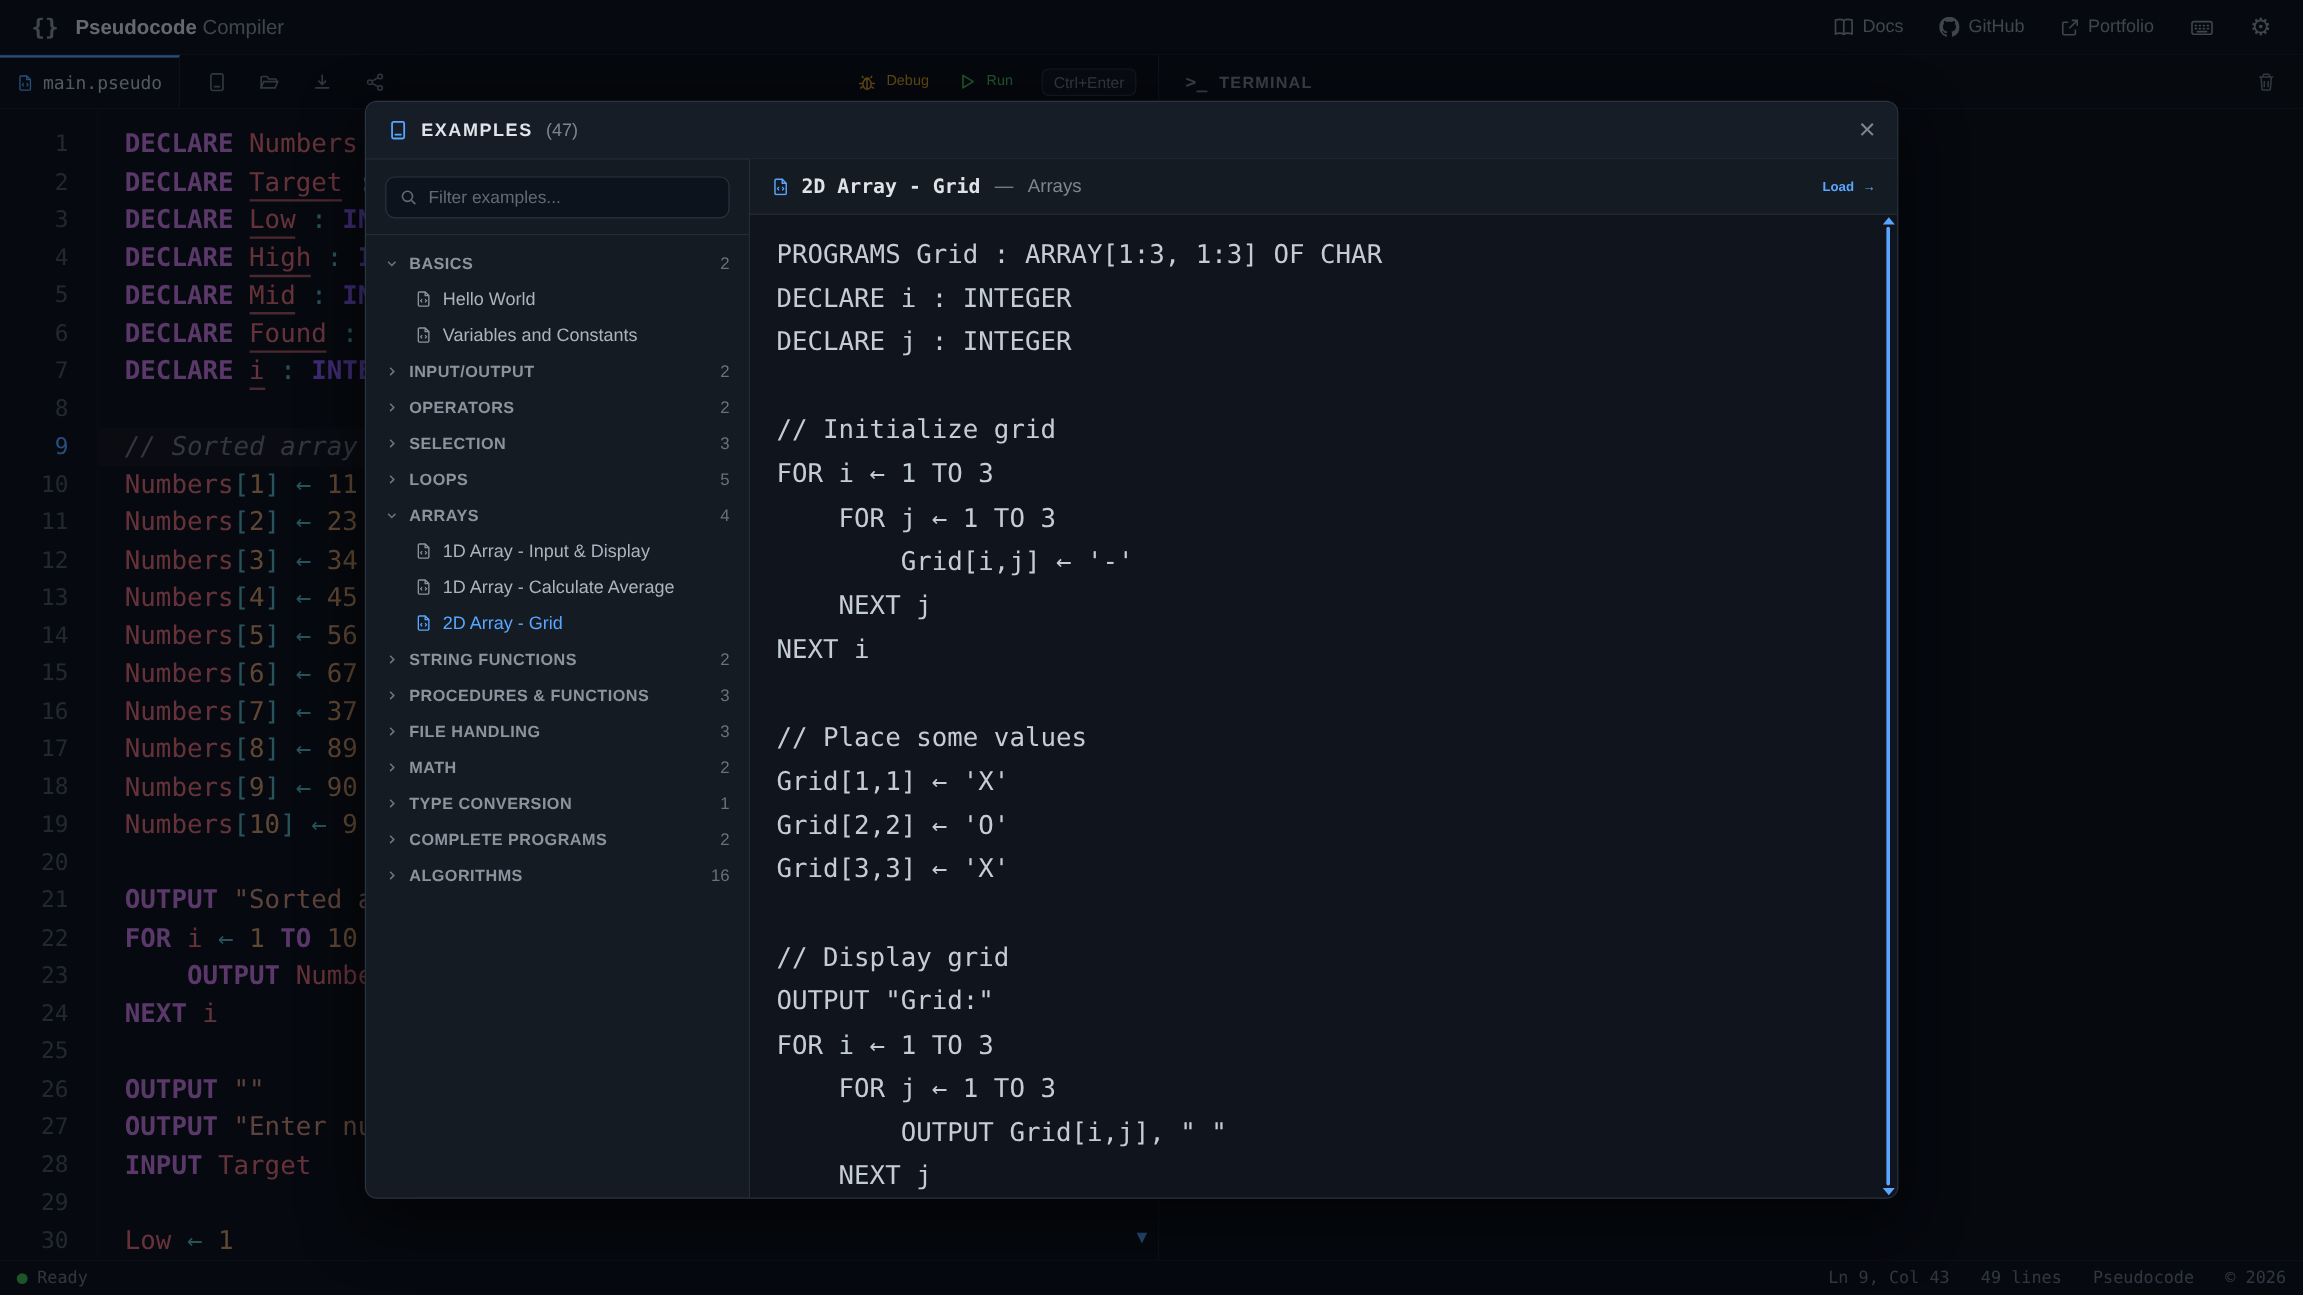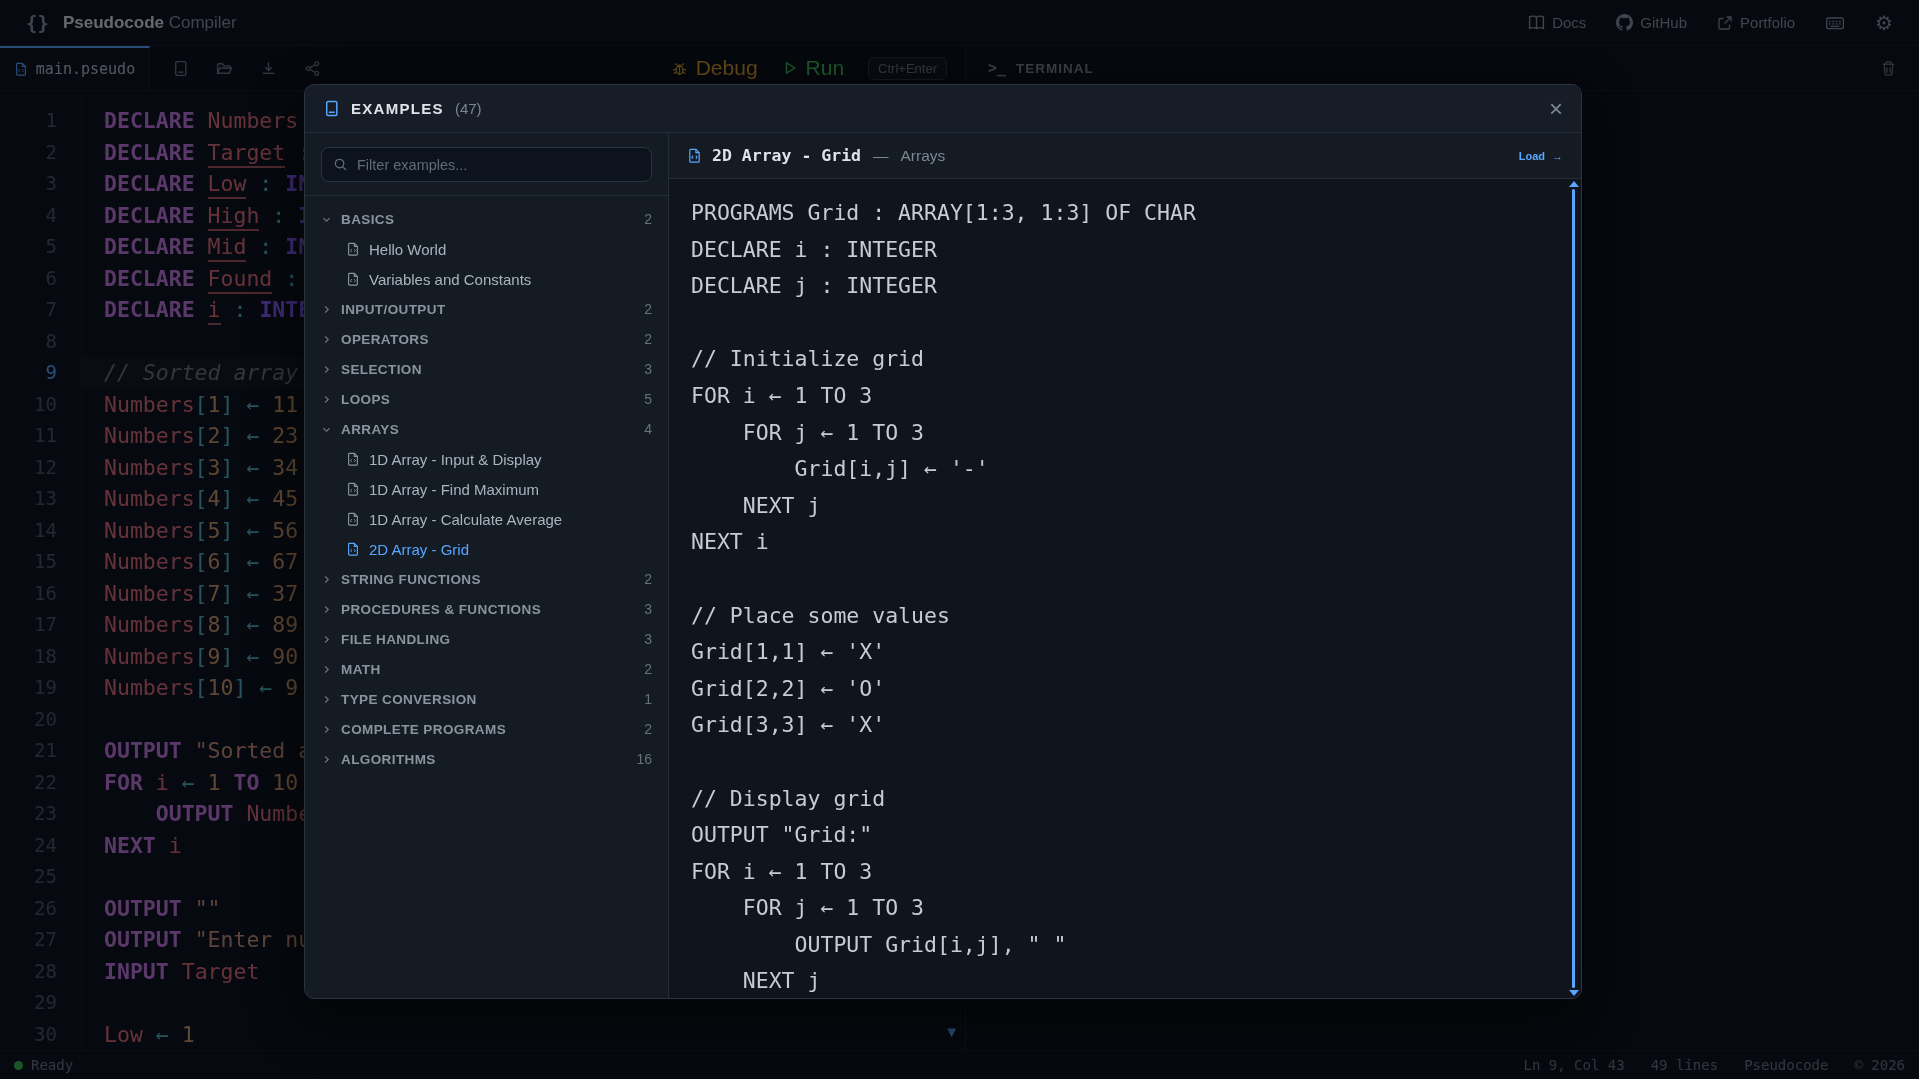--- a/index.html
+++ b/index.html
@@ -23,21 +23,21 @@
   .workspace { display:flex; height:1004px; }
   .editor-pane { width:965px; display:flex; flex-direction:column; position:relative; background:#0d1117; }
   .tabbar { height:45px; background:#0a0e14; border-bottom:1px solid #161c24; display:flex; align-items:stretch; }
   .tab { width:150px; background:#0d1117; border-top:2px solid #58a6ff; border-right:1px solid #1b222c;
          display:flex; align-items:center; justify-content:center; gap:8px;
          font-family:"DejaVu Sans Mono", monospace; font-size:15px; color:#b6c0ca; cursor:pointer; }
   .tab .file-ic { color:#58a6ff; }
   .tab-icons { display:flex; align-items:center; gap:27px; margin-left:22px; color:#6e7781; }
   .tab-icons > span { cursor:pointer; display:flex; }
   .tab-actions { margin-left:auto; display:flex; align-items:center; gap:24px; padding-right:18px; }
-  .act { display:flex; align-items:center; gap:8px; font-size:21px; cursor:pointer; }
+  .act { display:flex; align-items:flex-start; gap:8px; font-size:12px; cursor:pointer; }
   .act-debug { color:#d29922; }
   .act-run { color:#3fb950; }
   .kbd-badge { font-size:13px; color:#6e7681; border:1px solid #2b333d; background:rgba(110,118,129,.08);
                border-radius:6px; padding:3px 9px; cursor:default; }
 
   
   .editor { flex:1; display:flex; overflow:hidden; position:relative; }
   .gutter { width:82px; flex:none; padding-top:14px; border-right:1px solid #161c24; }
   .ln { height:31.5px; line-height:31.5px; text-align:right; padding-right:24px;
         font-family:"DejaVu Sans Mono", monospace; font-size:19px; color:#4d5561; }
@@ -76,21 +76,21 @@
   .modal { position:fixed; left:304px; top:84px; width:1278px; height:915px; z-index:50;
            background:#151b23; border:1px solid #2b3440; border-radius:10px; overflow:hidden;
            display:flex; flex-direction:column; box-shadow:0 18px 50px rgba(0,0,0,.65); }
   .modal-header { height:48px; flex:none; display:flex; align-items:center; gap:11px; padding:0 18px;
                   background:#161d26; border-bottom:1px solid #242c37; }
   .modal-title { font-size:15px; font-weight:bold; letter-spacing:1.3px; color:#dee4ea; }
   .modal-count { font-size:15px; color:#7d8590; }
   .modal-close { margin-left:auto; color:#7d8590; font-size:24px; line-height:1; cursor:pointer; }
 
   .modal-body { flex:1; display:flex; min-height:0; }
-  .sidebar { width:364px; flex:none; border-right:1px solid #242c37; display:flex; flex-direction:column; }
+  .sidebar { width:320px; flex:none; border-right:1px solid #242c37; display:flex; flex-direction:column; }
   .filter-wrap { padding:14px 16px 13px; border-bottom:1px solid #242c37; }
   .filter-box { height:35px; background:#0d131c; border:1px solid #2b3340; border-radius:8px;
                 display:flex; align-items:center; gap:9px; padding:0 11px; color:#616b76; }
   .filter-box input { flex:1; background:transparent; border:none; outline:none; color:#c9d1d9; font-size:14.5px; }
   .filter-box input::placeholder { color:#616b76; }
   .tree { flex:1; overflow:hidden; padding:8px 0; }
   .cat-row { height:30px; display:flex; align-items:center; gap:9px; padding:0 16px; cursor:pointer; }
   .cat-chevron { color:#6e7681; display:flex; flex:none; }
   .cat-label { font-size:13.5px; font-weight:bold; letter-spacing:.4px; color:#8b949e; }
   .cat-count { margin-left:auto; font-size:14px; color:#68717c; }
@@ -447,30 +447,20 @@
             <span>1D Array - Input &amp; Display</span>
           </div>
           <div class="item-row">
             <span class="tree-file-ic">
               <svg viewBox="0 0 16 16" width="14" height="14" fill="none" stroke="currentColor" stroke-width="1.3">
                 <path d="M4 1.5h5.5L13 5v9a1 1 0 0 1-1 1H4a1 1 0 0 1-1-1V2.5a1 1 0 0 1 1-1z"></path>
                 <path d="M9.5 1.5V5H13"></path>
                 <path d="M6.6 8.2 5.2 9.8l1.4 1.6M9.4 8.2l1.4 1.6-1.4 1.6" stroke-width="1.1"></path>
               </svg>
             </span>
-            <span>1D Array - Find Maximum</span>
-          </div>
-          <div class="item-row">
-            <span class="tree-file-ic">
-              <svg viewBox="0 0 16 16" width="14" height="14" fill="none" stroke="currentColor" stroke-width="1.3">
-                <path d="M4 1.5h5.5L13 5v9a1 1 0 0 1-1 1H4a1 1 0 0 1-1-1V2.5a1 1 0 0 1 1-1z"></path>
-                <path d="M9.5 1.5V5H13"></path>
-                <path d="M6.6 8.2 5.2 9.8l1.4 1.6M9.4 8.2l1.4 1.6-1.4 1.6" stroke-width="1.1"></path>
-              </svg>
-            </span>
             <span>1D Array - Calculate Average</span>
           </div>
           <div class="item-row selected">
             <span class="tree-file-ic">
               <svg viewBox="0 0 16 16" width="14" height="14" fill="none" stroke="currentColor" stroke-width="1.3">
                 <path d="M4 1.5h5.5L13 5v9a1 1 0 0 1-1 1H4a1 1 0 0 1-1-1V2.5a1 1 0 0 1 1-1z"></path>
                 <path d="M9.5 1.5V5H13"></path>
                 <path d="M6.6 8.2 5.2 9.8l1.4 1.6M9.4 8.2l1.4 1.6-1.4 1.6" stroke-width="1.1"></path>
               </svg>
             </span>

